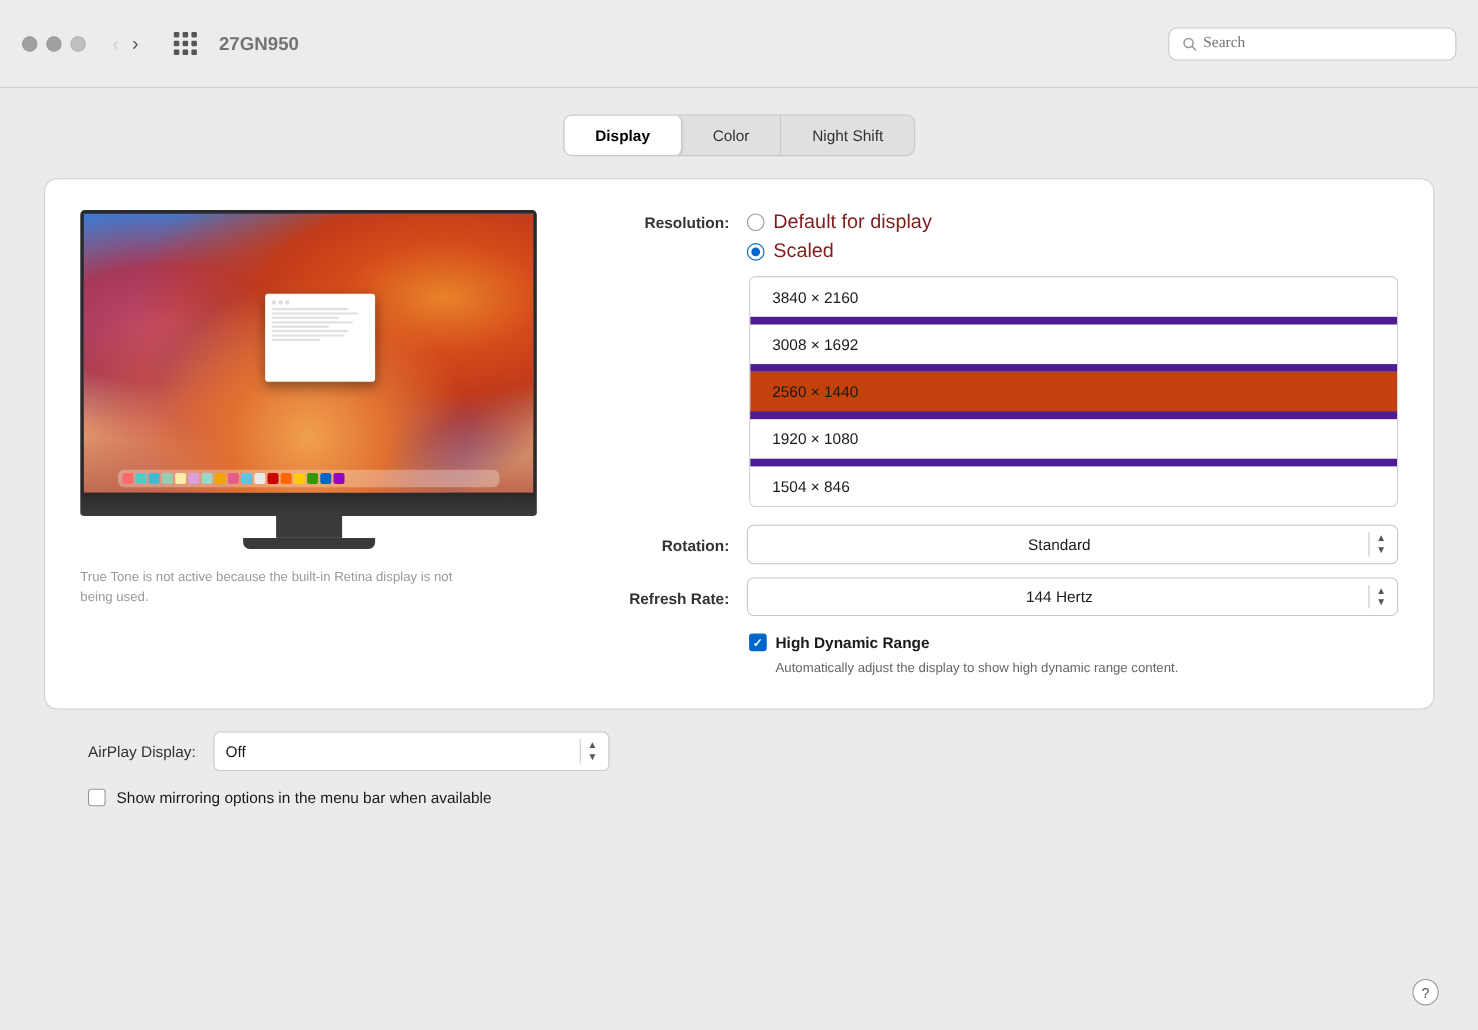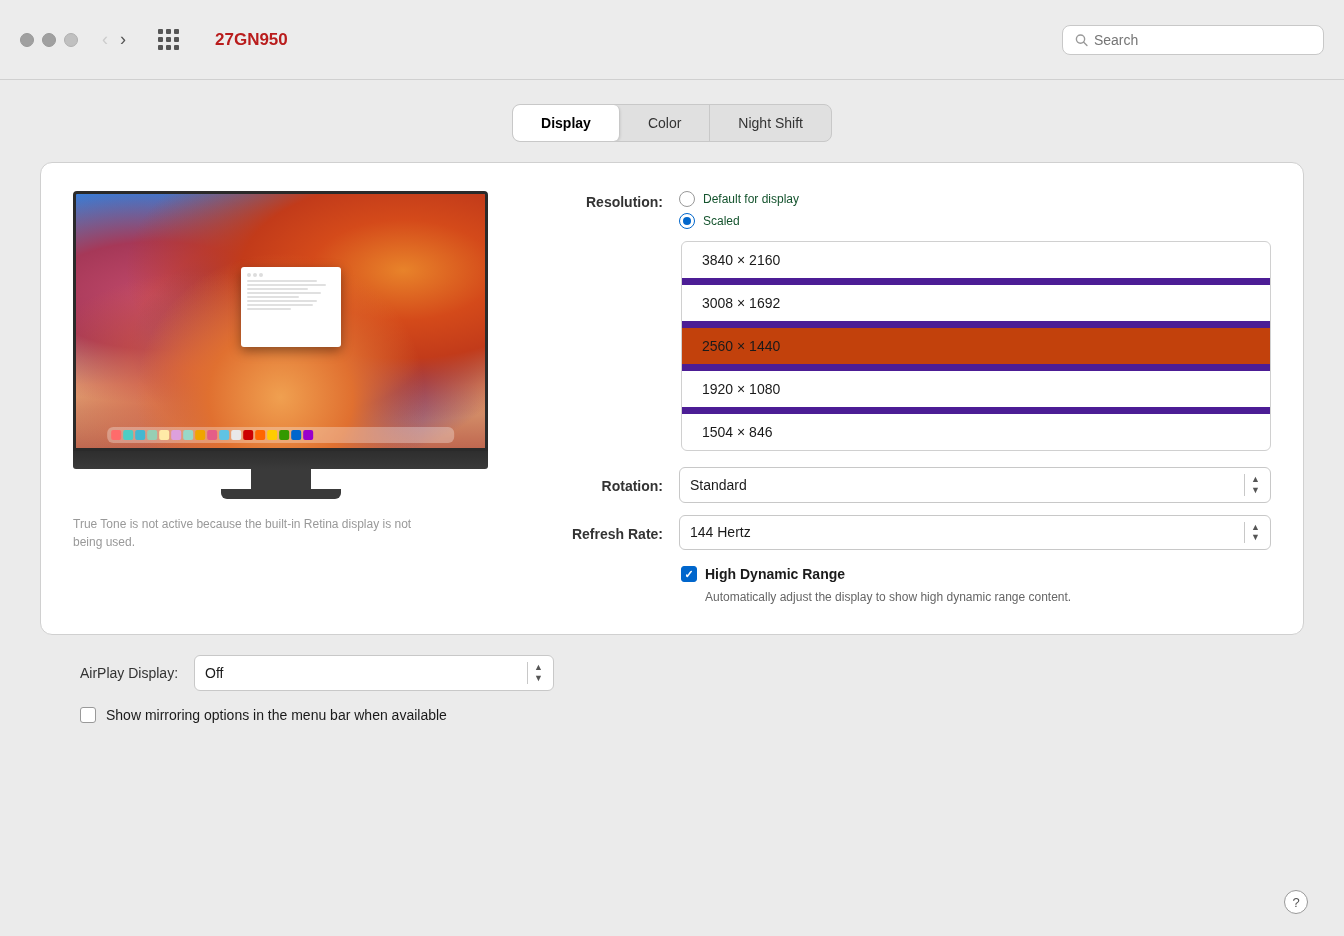--- a/index.html
+++ b/index.html
@@ -67,22 +67,22 @@
     .grid-dot {
       width: 5px;
       height: 5px;
       border-radius: 1px;
       background: #555;
     }
 
     .window-title {
       font-size: 17px;
       font-weight: 600;
-      color: #b91c1c;
-      margin-left: 20px;
+      color: #737373;
+      margin-left: 4px;
       flex: 1;
     }
 
     .search-box {
       display: flex;
       align-items: center;
       background: white;
       border: 1px solid #c8c8c8;
       border-radius: 8px;
       padding: 6px 12px;
@@ -90,20 +90,21 @@
       gap: 6px;
     }
 
     .search-input {
       border: none;
       outline: none;
       font-size: 14px;
       color: #999;
       background: transparent;
       width: 100%;
+      font-family: Liberation Serif, serif;
     }
 
     
     .main-content {
       background: #ebebeb;
       padding: 24px 40px 32px 40px;
       height: calc(936px - 80px);
     }
 
     
@@ -316,22 +317,22 @@
     .resolution-options {
       display: flex;
       flex-direction: column;
       gap: 6px;
     }
 
     .radio-option {
       display: flex;
       align-items: center;
       gap: 8px;
-      font-size: 12px;
-      color: #14532d;
+      font-size: 18px;
+      color: #7f1d1d;
     }
 
     .radio-btn {
       width: 16px;
       height: 16px;
       border-radius: 50%;
       border: 1.5px solid #999;
       background: white;
       display: flex;
       align-items: center;
@@ -391,20 +392,21 @@
       display: flex;
       align-items: center;
       background: white;
       border: 1px solid #c8c8c8;
       border-radius: 6px;
       padding: 6px 10px;
       font-size: 14px;
       color: #1a1a1a;
       cursor: pointer;
       position: relative;
+      text-align: center;
     }
 
     .dropdown-text {
       flex: 1;
     }
 
     .stepper {
       display: flex;
       flex-direction: column;
       border-left: 1px solid #c8c8c8;

